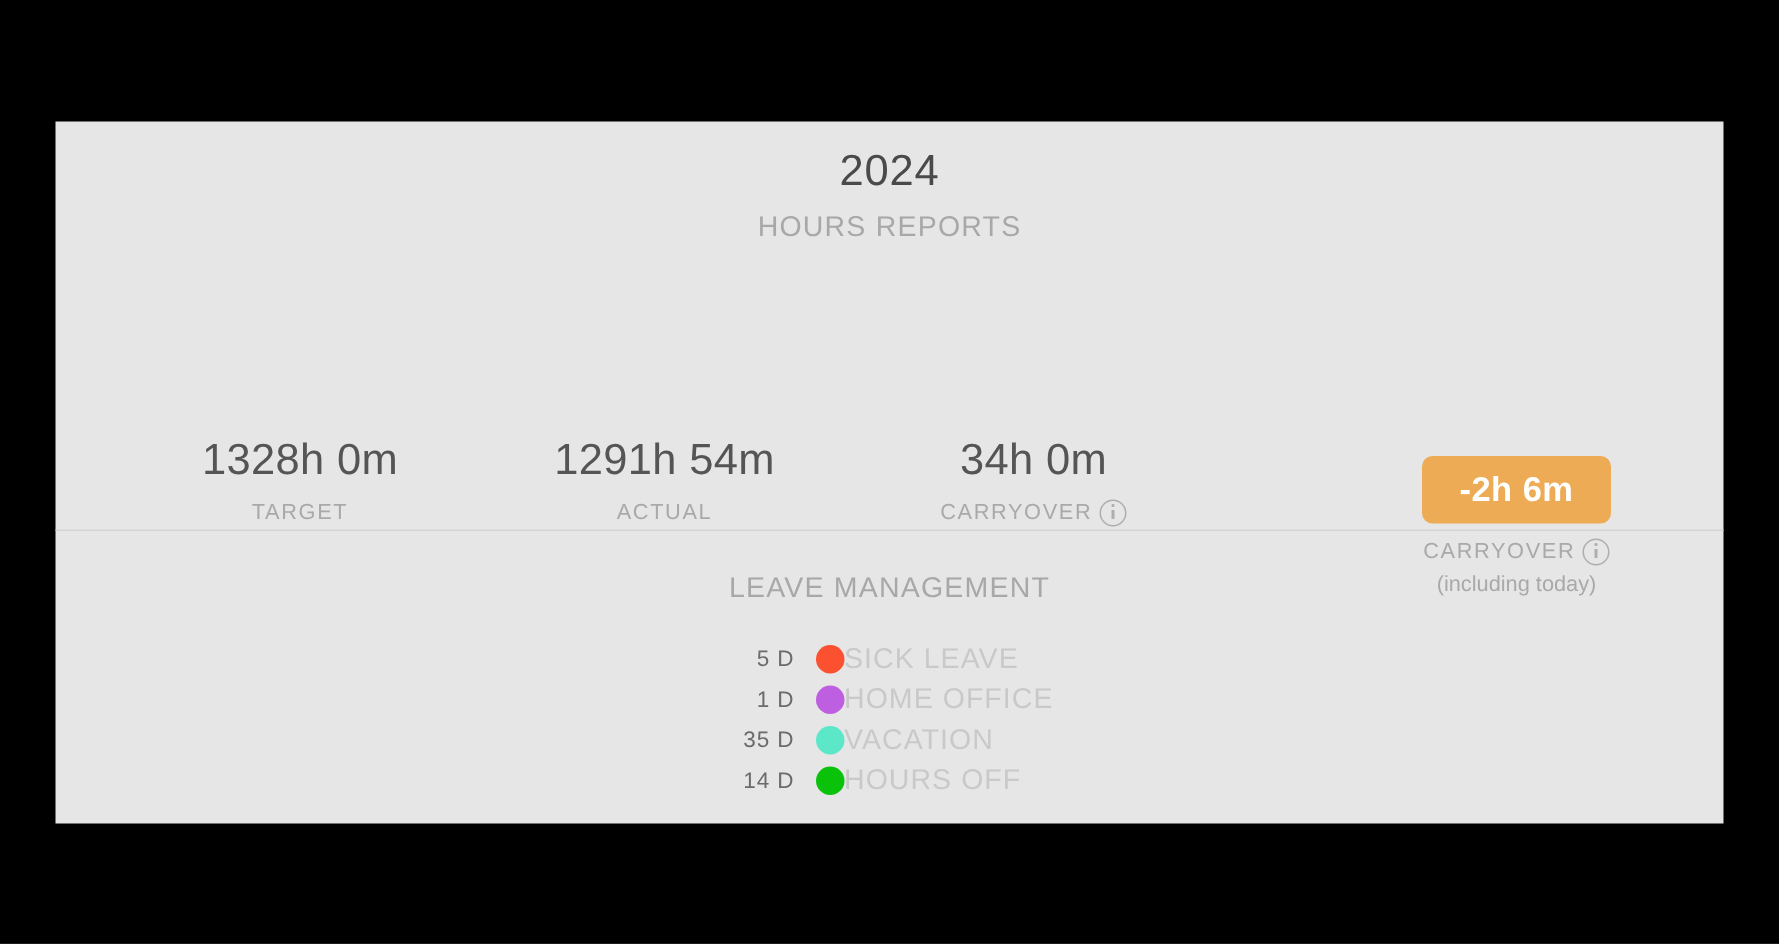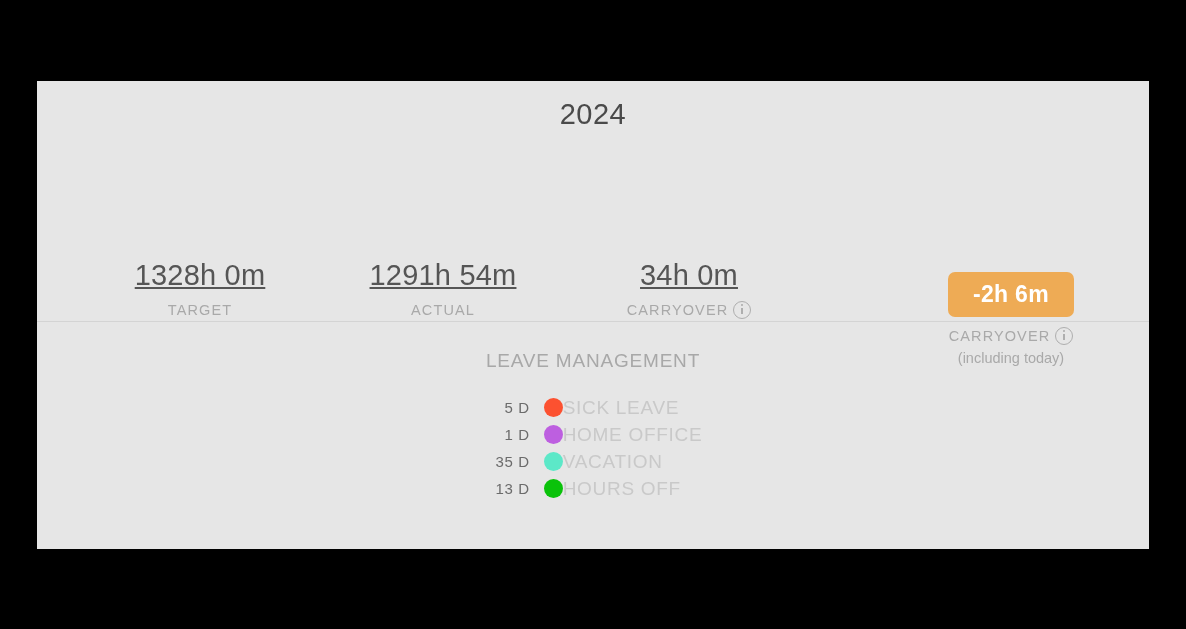--- a/index.html
+++ b/index.html
@@ -64,21 +64,20 @@
   .stat {
     position: absolute;
     text-align: center;
   }
   .stat-value {
     font-size: 29px;
     color: #555555;
     line-height: 34px;
     letter-spacing: 0.2px;
     white-space: nowrap;
-    text-decoration: underline;
   }
   .stat-label {
     margin-top: 9px;
     font-size: 14.5px;
     color: #a9a9a9;
     letter-spacing: 1.1px;
     line-height: 18px;
     white-space: nowrap;
     display: flex;
     align-items: center;
@@ -212,20 +211,21 @@
   }
 </style>
 </head>
 <body>
 
 <div class="screen">
   <div class="card">
 
     <div class="card-header">
       <div class="year-title">2024</div>
+      <div class="subtitle">HOURS REPORTS</div>
     </div>
 
     <div class="stats-row">
 
       <div class="stat stat-target">
         <div class="stat-value">1328h 0m</div>
         <div class="stat-label">
           <span>TARGET</span>
         </div>
       </div>
@@ -274,21 +274,21 @@
           <span class="leave-label">HOME OFFICE</span>
         </div>
 
         <div class="leave-row">
           <span class="leave-days">35 D</span>
           <span class="leave-dot" style="background: rgb(92, 232, 200);"></span>
           <span class="leave-label">VACATION</span>
         </div>
 
         <div class="leave-row">
-          <span class="leave-days">13 D</span>
+          <span class="leave-days">14 D</span>
           <span class="leave-dot" style="background: rgb(10, 194, 10);"></span>
           <span class="leave-label">HOURS OFF</span>
         </div>
 
       </div>
     </div>
 
   </div>
 </div>
 

